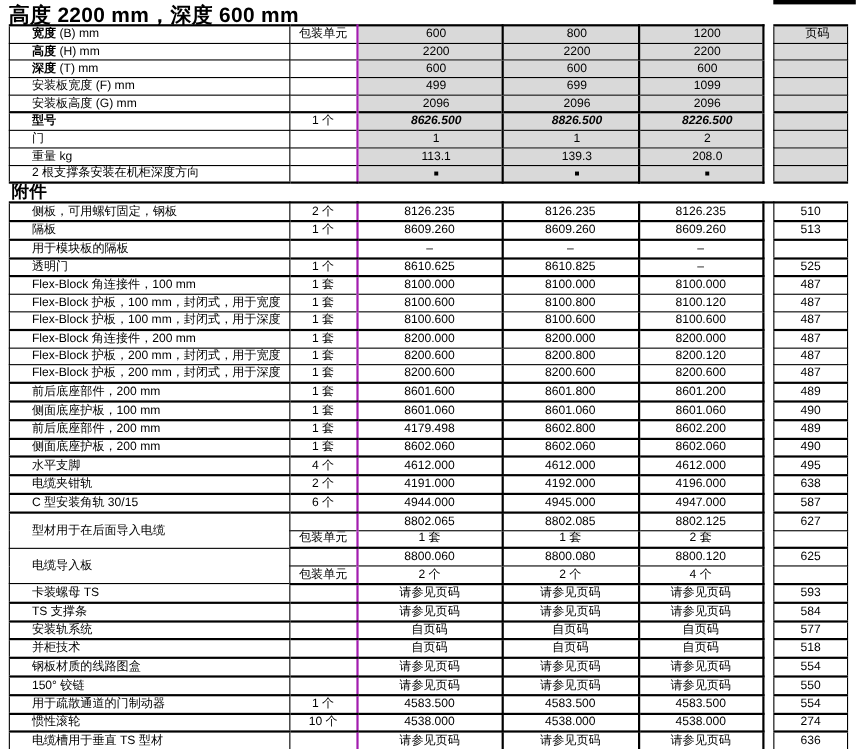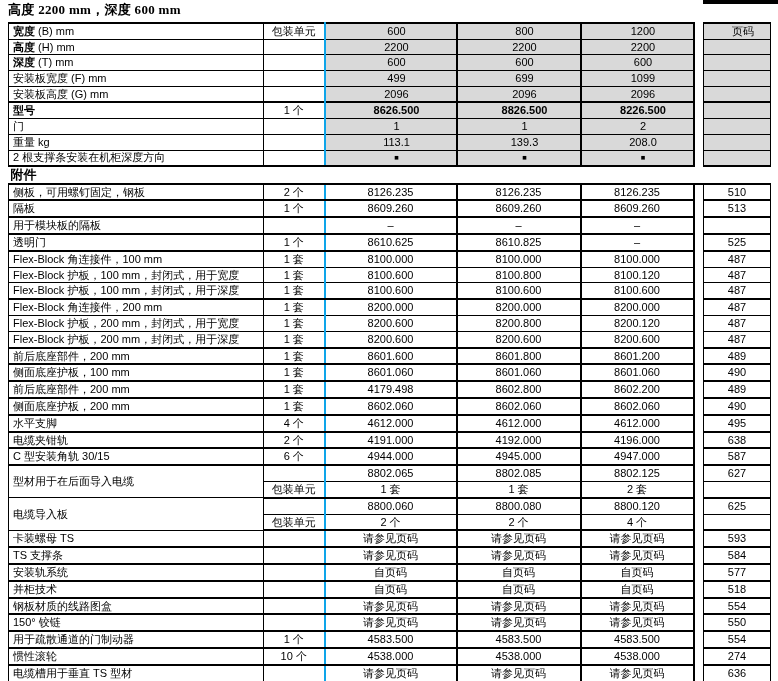--- a/index.html
+++ b/index.html
@@ -1,33 +1,33 @@
 <!DOCTYPE html>
 <html style="--shade: #d9d9d9;"><head>
 <meta charset="utf-8">
 <style>
   html,body{margin:0;padding:0;width:778px;height:681px;background:#fff;overflow:hidden;
     font-family:"Liberation Sans","DejaVu Sans",sans-serif;color:#000;}
-  .title{position:absolute;top:1px;left:8px;font-size:13px;font-weight:bold;letter-spacing:.3px;white-space:nowrap;font-family:Liberation Serif, serif;}
+  .title{position:absolute;top:1px;left:8px;font-size:19px;font-weight:bold;letter-spacing:.3px;white-space:nowrap;}
   .topbar{position:absolute;top:0;left:703px;width:75px;height:4px;background:#000;}
   table{position:absolute;top:22px;left:8px;width:762px;border-collapse:collapse;table-layout:fixed;
     font-size:11px;line-height:1;}
   td{padding:0;height:14.7px;text-align:center;vertical-align:middle;border-bottom:1px solid #000;overflow:hidden;white-space:nowrap;}
-  td.label{text-align:left;padding-left:4px;border-left:1.2px solid #000;border-right:1px solid #000;}
-  td.unit{border-right:2px solid #0ea5e9;}
+  td.label{text-align:left;padding-left:20px;border-left:1.2px solid #000;border-right:1px solid #000;}
+  td.unit{border-right:2px solid #a21caf;}
   td.val{border-right:2px solid #000;}
   td.gap{border:none !important;background:#fff !important;}
   td.page{border-left:1px solid #000;border-right:1.2px solid #000;margin-top:21px;}
   td.shade{background:var(--shade,#d9d9d9);padding-left:12px;}
   tr.first td:not(.gap){border-top:2.5px solid #000;}
   tr.thick-top td:not(.gap){border-top:2px solid #000;}
   tr.last td:not(.gap){border-bottom:2.5px solid #000;}
-  tr.bold-vals td.val{font-weight:bold;}
+  tr.bold-vals td.val{font-weight:bold;font-style:italic;}
   tr.grp td:not(.gap){border-bottom-width:2px;}
-  td.sec{border:none;border-bottom:2.5px solid #000;text-align:left;padding-left:2px;font-weight:bold;font-size:13px;height:15.5px;}
+  td.sec{border:none;border-bottom:2.5px solid #000;text-align:left;padding-left:2px;font-weight:bold;font-size:16px;height:15.5px;}
   .acc td{height:14.8px;}
   td.sq{font-size:7.5px;}
   td.label b{font-weight:bold;}
 </style>
 </head>
 <body>
 
 <div class="title">高度 2200 mm，深度 600 mm</div>
 <div class="topbar"></div>
 

